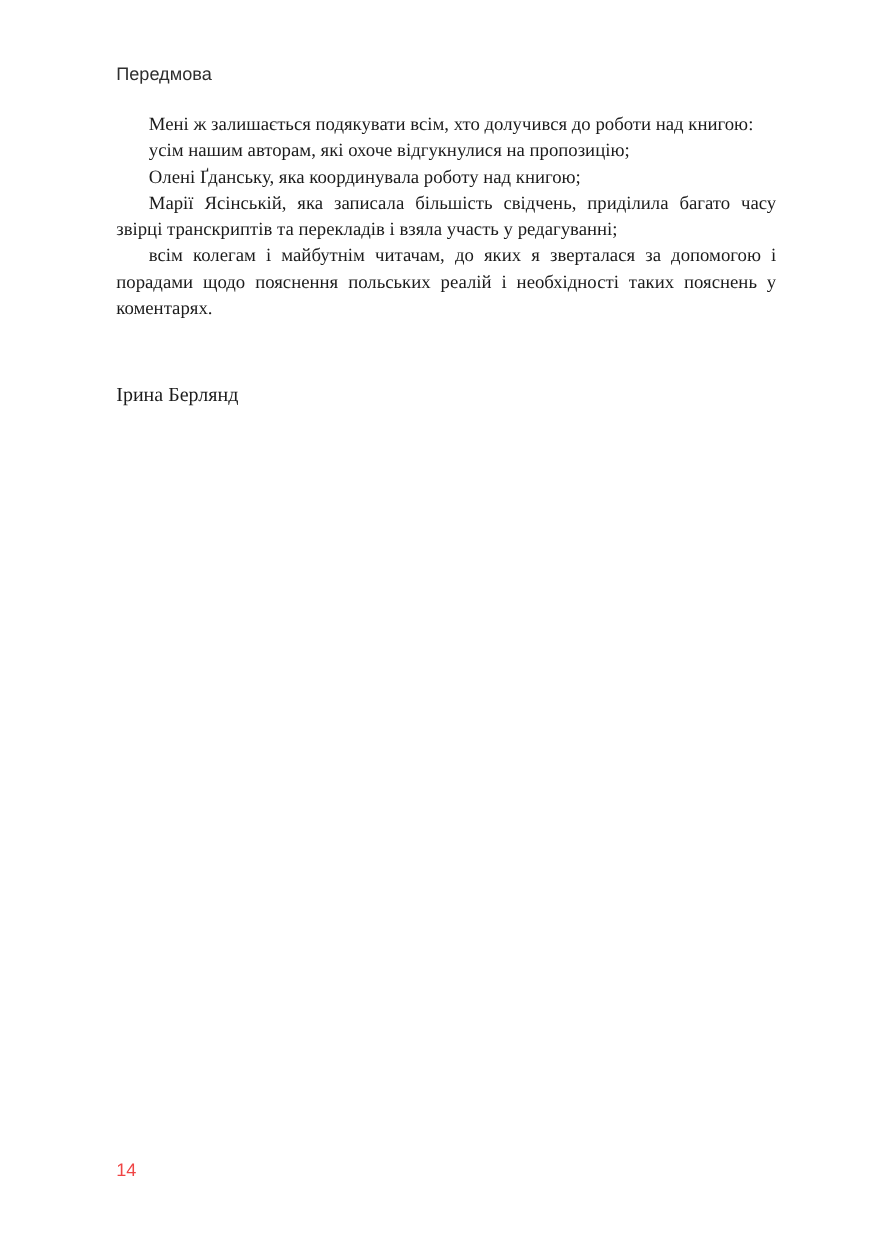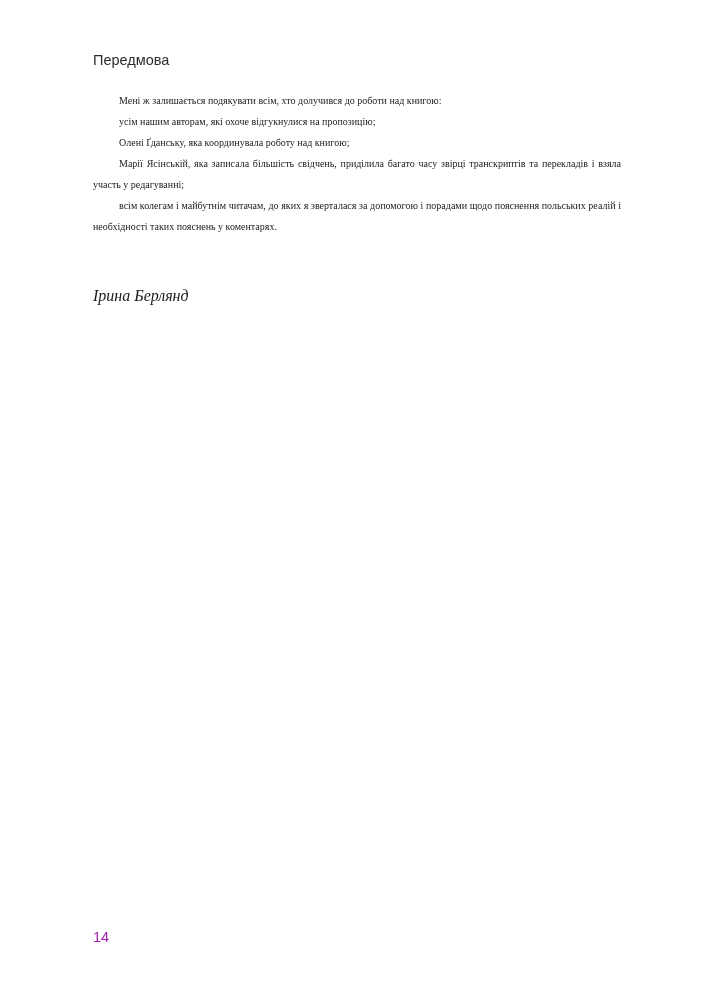--- a/index.html
+++ b/index.html
@@ -25,39 +25,38 @@
     color: #2e2e2e;
   }
   .text-block {
     position: absolute;
     left: 93px;
     top: 90px;
     width: 528px;
   }
   .text-block p {
     margin: 0;
-    font-size: 10px;
+    font-size: 15px;
     line-height: 21px;
     text-align: justify;
     text-indent: 26px;
   }
   .signature {
     margin-top: 48px !important;
     text-align: center;
     text-indent: 0 !important;
-    font-style: italic;
     font-size: 16px !important;
   }
   .page-number {
     position: absolute;
     left: 93px;
     top: 929px;
     font-family: "Liberation Sans", sans-serif;
     font-size: 14.5px;
-    color: #a21caf;
+    color: #ef4444;
   }
 </style>
 </head>
 <body>
 
 <div class="page">
 
   <div class="running-header">Передмова</div>
 
   <div class="text-block">

